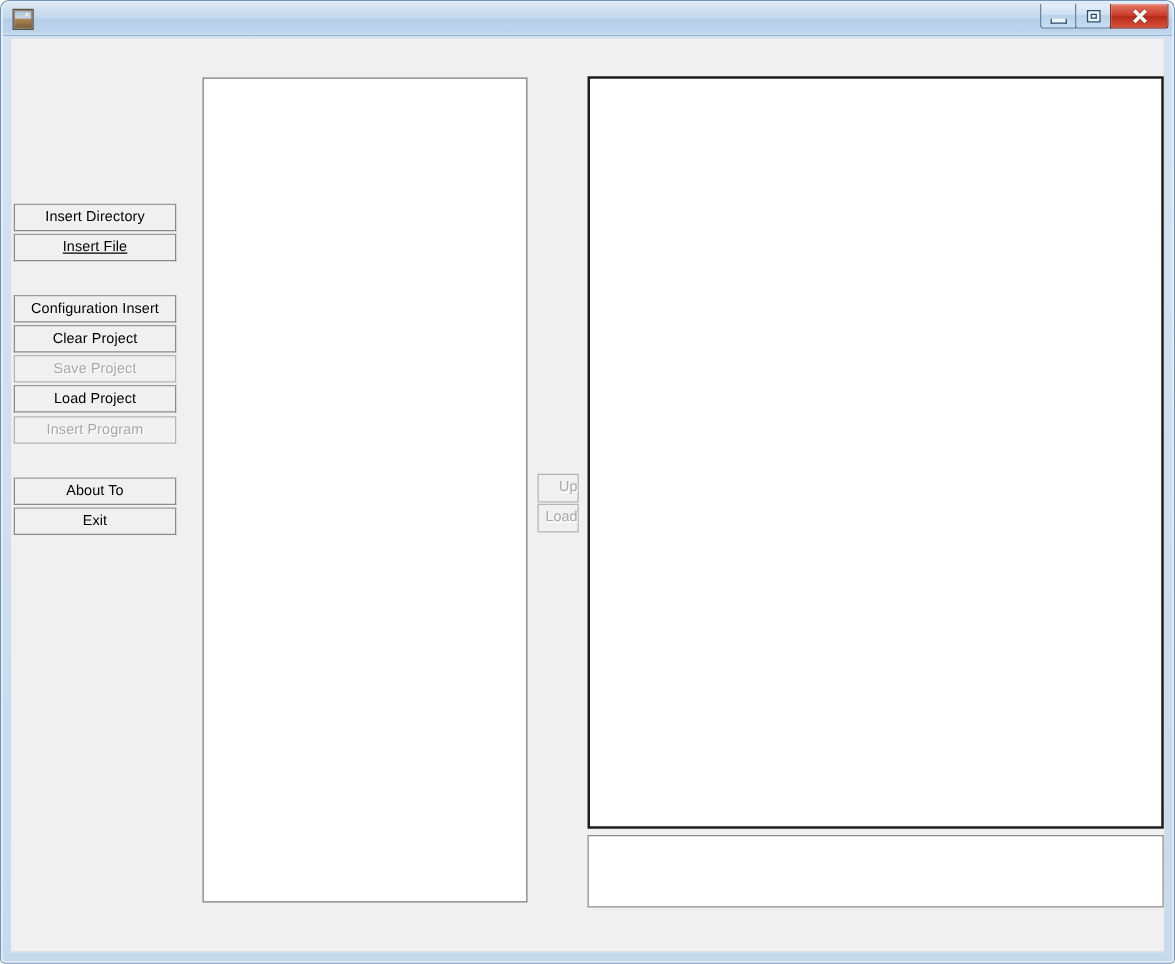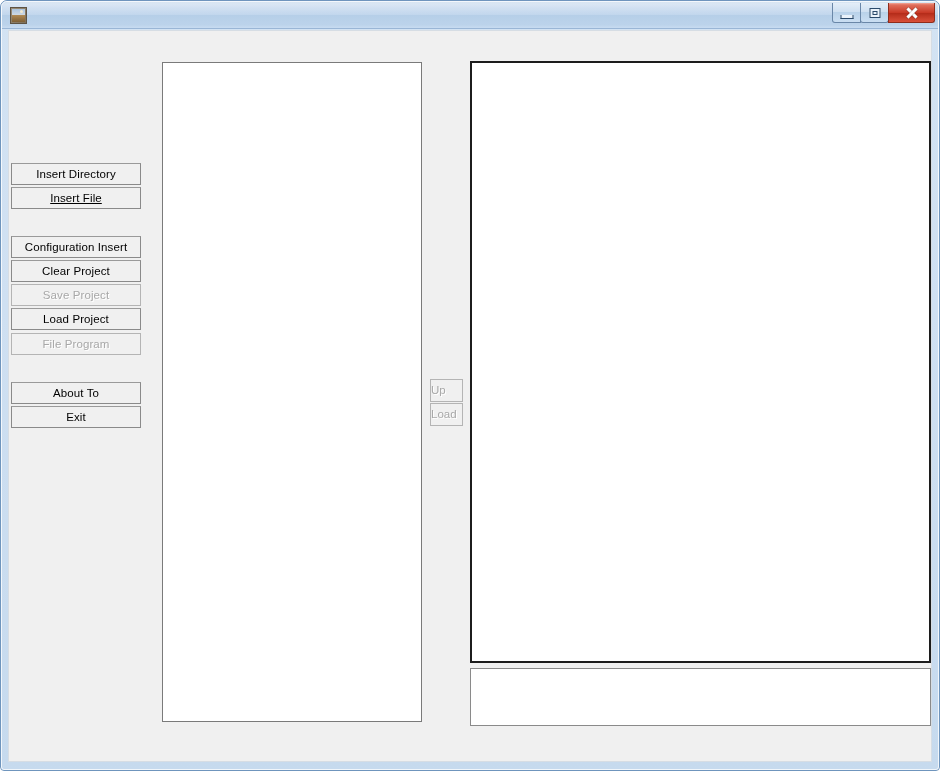--- a/index.html
+++ b/index.html
@@ -249,21 +249,21 @@
   .smallbtn {
     width: 33px;
     height: 23px;
     box-sizing: border-box;
     background: #f0f0f0;
     border: 1px solid #b4b4b4;
     font-family: "Liberation Sans", sans-serif;
     font-size: 11.5px;
     color: #a8a8a8;
     text-shadow: 1px 1px 0 #ffffff;
-    text-align: left;
+    text-align: right;
     line-height: 21px;
     overflow: hidden;
     white-space: nowrap;
     padding: 0;
     display: block;
   }
   #down-button { margin-top: 1px; }
 </style>
 </head>
 <body>
@@ -298,21 +298,21 @@
 
     <div id="button-panel">
 
       <button class="btn" style="top:132px;">Insert Directory</button>
       <button class="btn" style="top:156px;text-decoration:underline;">Insert File</button>
 
       <button class="btn" style="top:205px;">Configuration Insert</button>
       <button class="btn" style="top:229px;">Clear Project</button>
       <button class="btn disabled" style="top:253px;" disabled="">Save Project</button>
       <button class="btn" style="top:277px;">Load Project</button>
-      <button class="btn disabled" style="top:302px;" disabled="">File Program</button>
+      <button class="btn disabled" style="top:302px;" disabled="">Insert Program</button>
 
       <button class="btn" style="top:351px;">About To</button>
       <button class="btn" style="top:375px;">Exit</button>
     </div>
 
     <div id="left-list"></div>
 
     <div id="updown">
       <button class="smallbtn" id="up-button" disabled="">Up</button>
       <button class="smallbtn" id="down-button" disabled="">Load</button>

